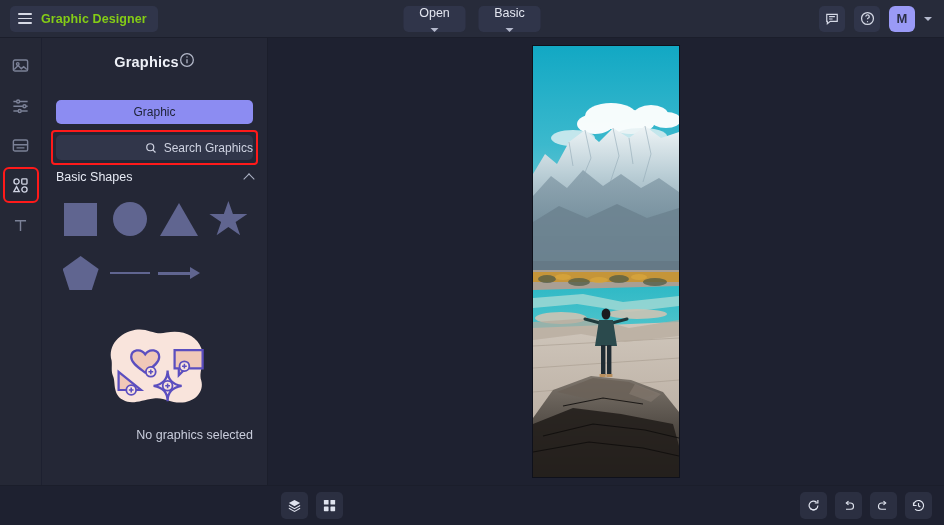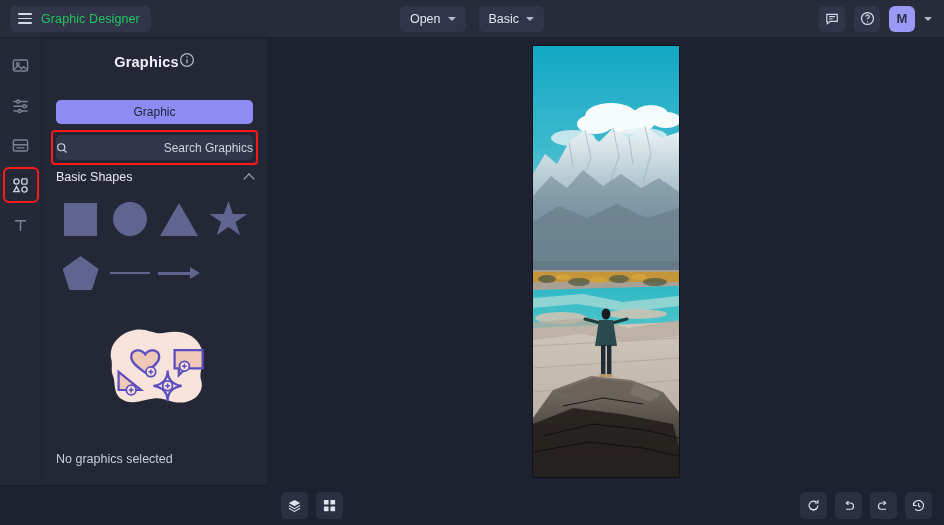--- a/index.html
+++ b/index.html
@@ -28,31 +28,31 @@
     display: flex; align-items: center; gap: 9px;
     background: #30354a;
     border-radius: 5px;
     height: 26px;
     padding: 0 11px 0 8px;
     margin-left: 10px;
     cursor: pointer;
   }
   .hamburger { width: 14px; height: 11px; display: flex; flex-direction: column; justify-content: space-between; }
   .hamburger i { display: block; height: 1.6px; background: #d7dae6; border-radius: 1px; }
-  .brand-title { color: #22c55e; font-size: 12.5px; letter-spacing: .1px; white-space: nowrap; }
+  .brand-title { color: #84cc16; font-size: 12.5px; letter-spacing: .1px; white-space: nowrap; font-weight: bold; }
 
   .top-center {
     position: absolute; left: 50%; transform: translateX(-50%);
     display: flex; gap: 13px; align-items: center;
   }
   .menu-btn {
     background: #30354a; border-radius: 5px;
     height: 26px; min-width: 62px;
     display: flex; align-items: center; justify-content: center; gap: 7px;
-    padding: 0 10px; cursor: pointer;
+    padding: 0 10px; cursor: pointer; flex-direction: column;
   }
   .menu-btn span.lbl { color: #e3e6f0; font-size: 12.5px; }
   .chev-d {
     width: 0; height: 0; border-left: 4px solid transparent;
     border-right: 4px solid transparent; border-top: 4.5px solid #b4b9cc;
     margin-top: 1px;
   }
 
   .top-right {
     position: absolute; right: 12px;
@@ -111,21 +111,21 @@
   .primary-btn {
     width: 100%; height: 24px; border-radius: 5px;
     background: #8c8cf2; color: #1d2235;
     display: flex; align-items: center; justify-content: center;
     font-size: 12px; cursor: pointer;
   }
   .search-wrap { margin-top: 11px; position: relative; }
   .search-btn {
     width: 100%; height: 25px; border-radius: 5px;
     background: #31364a; color: #cfd3e2;
-    display: flex; align-items: center; justify-content: space-between; gap: 7px;
+    display: flex; align-items: center; justify-content: flex-end; gap: 7px;
     font-size: 12px; cursor: pointer;
   }
   .search-highlight {
     position: absolute; left: -5px; top: -5px; right: -5px; bottom: -5px;
     border: 2.5px solid #ff1a1a; border-radius: 4px; pointer-events: none;
   }
 
   .sec-head {
     display: flex; align-items: center; justify-content: space-between;
     margin-top: 10px; cursor: pointer;
@@ -165,21 +165,21 @@
   .sh-arrow { position: relative; width: 42px; height: 12px; }
   .sh-arrow .bar { position: absolute; left: 0; top: 5px; width: 34px; height: 2.5px; background: #606590; }
   .sh-arrow .hd {
     position: absolute; right: 0; top: 0; width: 0; height: 0;
     border-top: 6px solid transparent; border-bottom: 6px solid transparent;
     border-left: 10px solid #606590;
   }
 
   .empty-illus { margin-top: 14px; display: flex; justify-content: center; }
   .empty-label {
-    text-align: left; color: #c9cddc; font-size: 12.5px; margin-top: 24px;
+    text-align: right; color: #c9cddc; font-size: 12.5px; margin-top: 0;
   }
 
   
   .canvas-area {
     flex: 1 1 auto; background: #1e2130;
     position: relative; display: flex;
     align-items: center; justify-content: center;
     min-width: 0;
   }
   .artboard {

